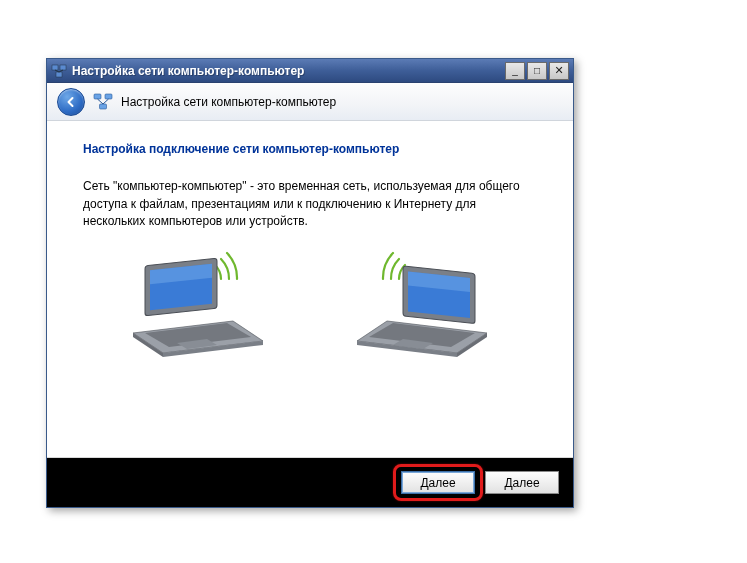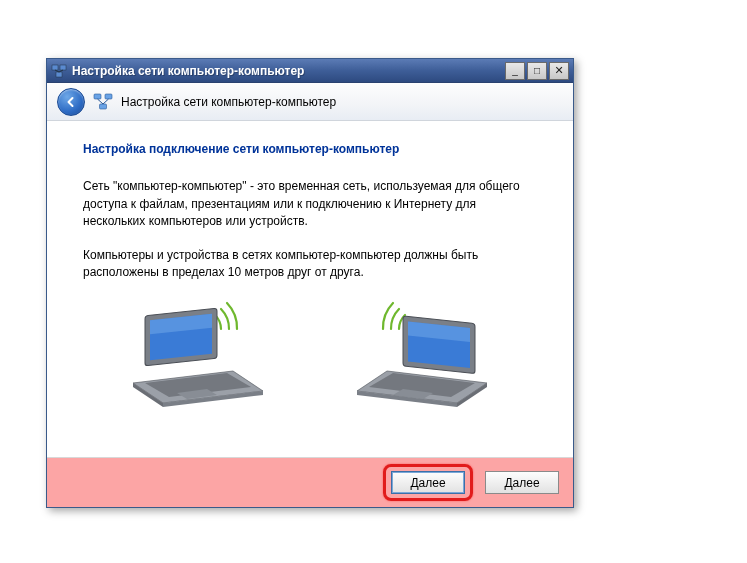--- a/index.html
+++ b/index.html
@@ -99,27 +99,27 @@
     display: flex;
     justify-content: center;
     gap: 90px;
     margin-top: 12px;
   }
   
   .footer {
     position: absolute;
     bottom: 0; left: 0; right: 0;
     height: 50px;
-    background: #fca5a5;
+    background: #000000;
     border-top: 1px solid #d8d8d8;
     display: flex;
     align-items: center;
     justify-content: flex-end;
     padding: 0 14px;
-    gap: 12px;
+    gap: 2px;
   }
   .btn {
     min-width: 74px;
     height: 23px;
     background: linear-gradient(to bottom,#fdfdfd,#e2e2e2);
     border: 1px solid #8a8a8a;
     font-size: 12px;
     cursor: pointer;
     padding: 0 12px;
   }
@@ -171,21 +171,20 @@
         <line x1="4.5" y1="6" x2="10" y2="11" stroke="#2a5a9a" stroke-width="1"></line>
         <line x1="15.5" y1="6" x2="10" y2="11" stroke="#2a5a9a" stroke-width="1"></line>
       </svg>
     </span>
     <span class="header-title">Настройка сети компьютер-компьютер</span>
   </div>
 
   <div class="content">
     <h2>Настройка подключение сети компьютер-компьютер</h2>
     <p>Сеть "компьютер-компьютер" - это временная сеть, используемая для общего доступа к файлам, презентациям или к подключению к Интернету для нескольких компьютеров или устройств.</p>
-    <p>Компьютеры и устройства в сетях компьютер-компьютер должны быть расположены в пределах 10 метров друг от друга.</p>
 
     <div class="illustration">
 
       <span>
         <svg width="150" height="110" viewBox="0 0 150 110">
 
           <g stroke="#6fb82e" stroke-width="2.2" fill="none" stroke-linecap="round">
             <path d="M100 18 a20 20 0 0 1 6 14"></path>
             <path d="M106 12 a28 28 0 0 1 8 20"></path>
             <path d="M112 6 a36 36 0 0 1 10 26"></path>

